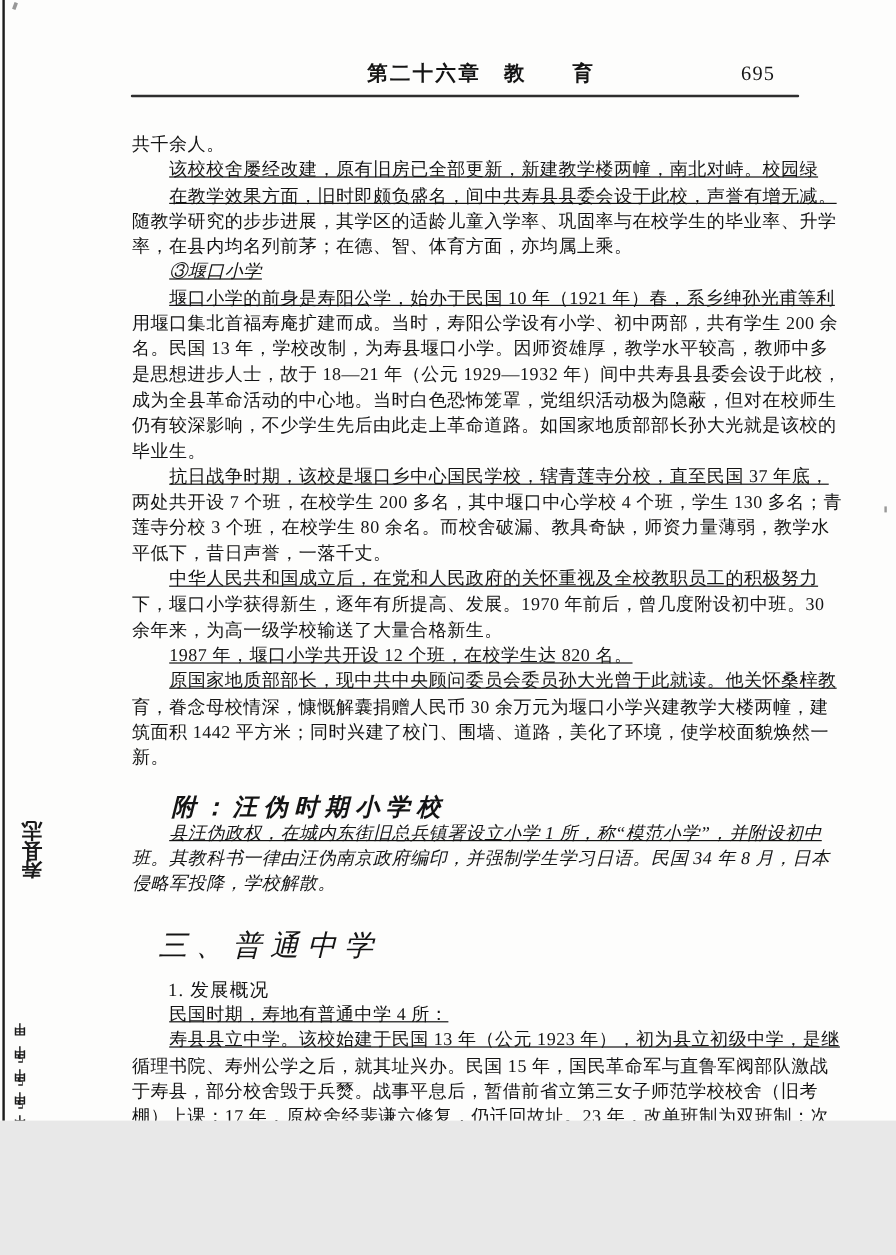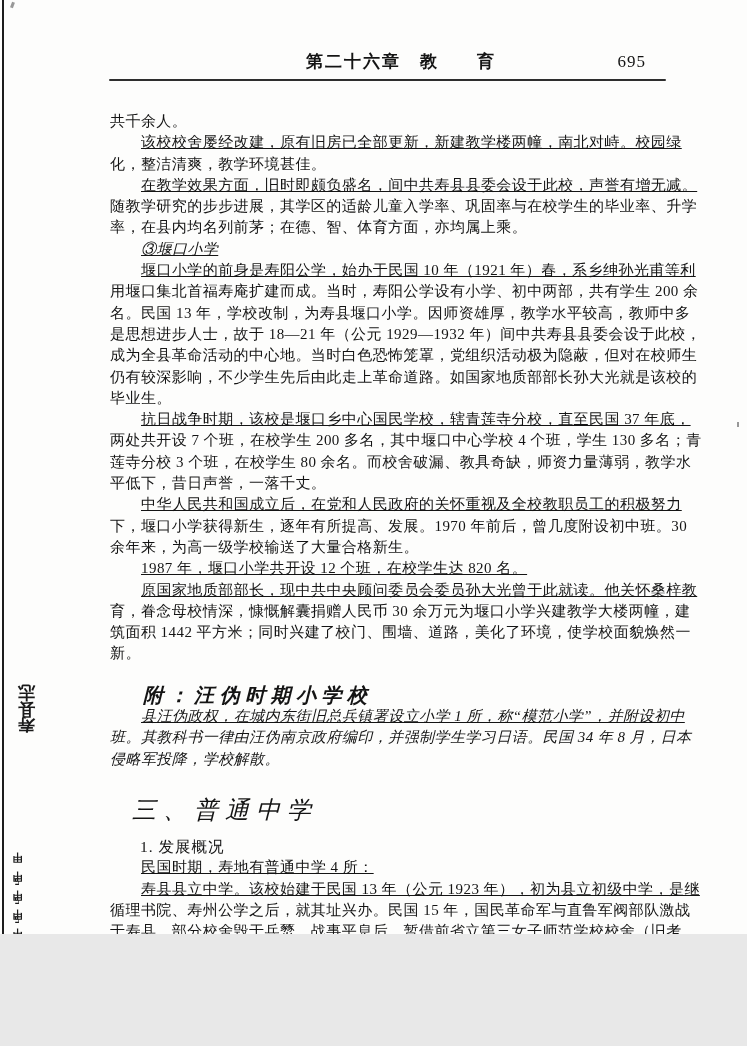--- a/index.html
+++ b/index.html
@@ -60,21 +60,20 @@
 
   <div class="header-row">
     <div class="chapter">第二十六章　教　　育</div>
     <div class="pagenum">695</div>
   </div>
   <div class="rule"></div>
 
   <div class="textcol" id="textcol">
       <div class="ln b">共千余人。</div>
       <div class="ln bi">该校校舍屡经改建，原有旧房已全部更新，新建教学楼两幢，南北对峙。校园绿</div>
-      <div class="ln b">化，整洁清爽，教学环境甚佳。</div>
       <div class="ln bi">在教学效果方面，旧时即颇负盛名，间中共寿县县委会设于此校，声誉有增无减。</div>
       <div class="ln b">随教学研究的步步进展，其学区的适龄儿童入学率、巩固率与在校学生的毕业率、升学</div>
       <div class="ln b">率，在县内均名列前茅；在德、智、体育方面，亦均属上乘。</div>
       <div class="ln ki">③堰口小学</div>
       <div class="ln bi">堰口小学的前身是寿阳公学，始办于民国 10 年（1921 年）春，系乡绅孙光甫等利</div>
       <div class="ln b">用堰口集北首福寿庵扩建而成。当时，寿阳公学设有小学、初中两部，共有学生 200 余</div>
       <div class="ln b">名。民国 13 年，学校改制，为寿县堰口小学。因师资雄厚，教学水平较高，教师中多</div>
       <div class="ln b">是思想进步人士，故于 18—21 年（公元 1929—1932 年）间中共寿县县委会设于此校，</div>
       <div class="ln b">成为全县革命活动的中心地。当时白色恐怖笼罩，党组织活动极为隐蔽，但对在校师生</div>
       <div class="ln b">仍有较深影响，不少学生先后由此走上革命道路。如国家地质部部长孙大光就是该校的</div>

